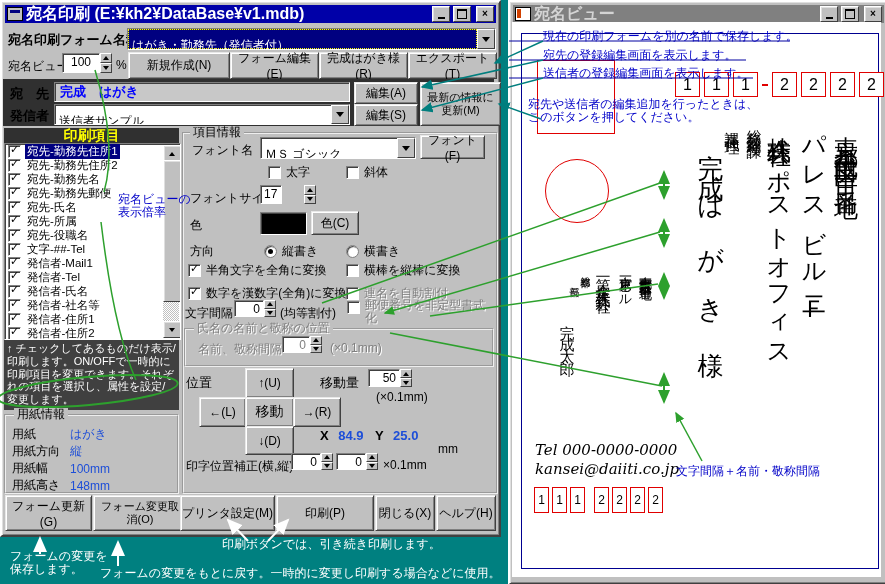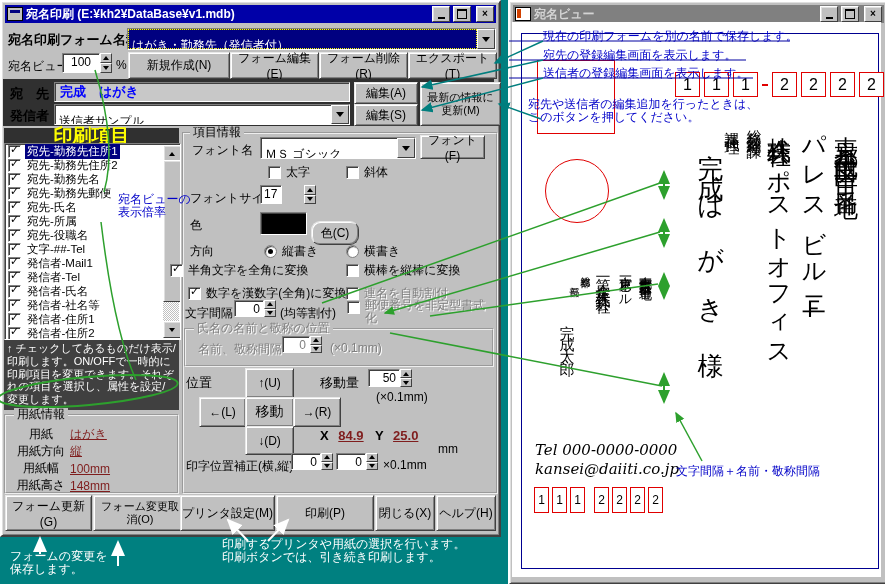--- a/index.html
+++ b/index.html
@@ -3,21 +3,21 @@
 <meta charset="utf-8">
 <style>
   html,body{margin:0;padding:0;}
   body{font-family:"Liberation Sans","DejaVu Sans",sans-serif;font-size:12px;color:#000;}
   .desktop{position:relative;width:885px;height:584px;background:#008080;overflow:hidden;}
   .abs{position:absolute;}
   .win{position:absolute;background:#c0c0c0;border:2px solid;border-color:#ffffff #404040 #404040 #ffffff;box-shadow:inset 1px 1px 0 #dfdfdf, inset -1px -1px 0 #808080;}
   .titlebar{position:absolute;left:3px;top:3px;right:3px;height:18px;display:flex;align-items:center;padding:0 2px;gap:3px;}
   .titlebar.active{background:#0000a8;color:#fff;}
   .titlebar.inactive{background:#808080;color:#d4d4d4;}
-  .title-text{font-weight:bold;font-size:12px;flex:1;white-space:nowrap;overflow:hidden;}
+  .title-text{font-weight:bold;font-size:16px;flex:1;white-space:nowrap;overflow:hidden;}
   .tbtn{width:16px;height:14px;background:#c0c0c0;border:1px solid;border-color:#fff #404040 #404040 #fff;box-shadow:inset 1px 1px 0 #dfdfdf;display:flex;align-items:center;justify-content:center;color:#000;font-weight:bold;font-size:10px;line-height:10px;}
   .glyph-min{width:7px;height:2px;background:#000;margin-top:7px;}
   .glyph-max{width:8px;height:7px;border:1px solid #000;border-top-width:2px;}
   .btn{background:#c0c0c0;border:1px solid;border-color:#e8e8e8 #404040 #404040 #e8e8e8;box-shadow:inset 1px 1px 0 #fff, inset -1px -1px 0 #808080;display:flex;align-items:center;justify-content:center;text-align:center;font-size:12px;color:#000;cursor:default;}
   .sunken{background:#fff;border:1px solid;border-color:#808080 #fff #fff #808080;box-shadow:inset 1px 1px 0 #404040;}
   .combo{display:flex;align-items:stretch;background:#fff;border:1px solid;border-color:#808080 #fff #fff #808080;box-shadow:inset 1px 1px 0 #404040;}
   .combo .cval{flex:1;padding:8px 4px;white-space:nowrap;overflow:hidden;}
   .combo.focus{background:#000080;}
   .combo.focus .cval{color:#fff;outline:1px dotted #ffff00;outline-offset:-1px;}
   .ddbtn{width:16px;background:#c0c0c0;border:1px solid;border-color:#fff #404040 #404040 #fff;display:flex;align-items:center;justify-content:center;}
@@ -32,30 +32,30 @@
   .grp{border:2px groove #eeeeee;}
   .grp-title{position:absolute;background:#c0c0c0;padding:0 3px;font-size:12px;line-height:12px;}
   .cbrow{display:flex;align-items:center;gap:5px;white-space:nowrap;}
   .cb{width:11px;height:11px;background:#fff;border:1px solid;border-color:#808080 #fff #fff #808080;box-shadow:inset 1px 1px 0 #404040;position:relative;flex:none;}
   .cb.on::after{content:"✓";position:absolute;left:1px;top:-3px;font-size:11px;font-weight:bold;color:#000;}
   .radio{width:11px;height:11px;border-radius:50%;background:#fff;border:1px solid #808080;box-shadow:inset 1px 1px 1px #404040;position:relative;flex:none;}
   .radio.on::after{content:"";position:absolute;left:3px;top:3px;width:5px;height:5px;border-radius:50%;background:#000;}
   .dis{color:#808080;text-shadow:1px 1px 0 #fff;}
   .darkstrip{background:#303030;}
   .lbl-w{color:#000000;font-weight:bold;font-size:13px;}
-  .items-hdr{background:#303030;color:#ffff00;font-weight:bold;font-size:19px;text-align:center;line-height:15px;}
+  .items-hdr{background:#303030;color:#ffff00;font-weight:bold;font-size:14px;text-align:center;line-height:15px;}
   .listbox{background:#fff;border:1px solid;border-color:#808080 #fff #fff #808080;box-shadow:inset 1px 1px 0 #404040;overflow:hidden;}
   .lrow{display:flex;align-items:center;height:14px;gap:4px;padding-left:3px;}
   .lrow .ltxt{font-size:11.5px;white-space:nowrap;padding:0 2px;}
   .list .lrow:first-child .ltxt{background:#000080;color:#fff;}
   .vscroll{position:absolute;top:1px;right:1px;bottom:1px;width:16px;background:repeating-conic-gradient(#fff 0% 25%, #c0c0c0 0% 50%);background-size:2px 2px;}
   .sb-btn{position:absolute;left:0;width:16px;height:15px;background:#c0c0c0;border:1px solid;border-color:#fff #404040 #404040 #fff;box-shadow:inset 1px 1px 0 #dfdfdf;display:flex;align-items:center;justify-content:center;}
   .sb-thumb{position:absolute;left:0;top:15px;width:16px;height:140px;background:#c0c0c0;border:1px solid;border-color:#fff #404040 #404040 #fff;box-shadow:inset 1px 1px 0 #dfdfdf;}
   .notebox{background:#404040;color:#fff;font-size:11px;line-height:12.8px;padding:2px 3px;}
-  .bluev{color:#7f1d1d;text-decoration:underline;}
+  .bluev{color:#1d4ed8;}
   .annot-b{position:absolute;color:#0000c8;font-size:12px;white-space:nowrap;z-index:40;}
   .annot-w{position:absolute;color:#ffffff;font-size:12px;white-space:nowrap;z-index:40;}
   .vtext{writing-mode:vertical-rl;text-orientation:upright;white-space:nowrap;line-height:1;}
   .pbox{background:#fff;border:1px solid #e00000;display:flex;align-items:center;justify-content:center;color:#000;}
   .pdash{width:6px;height:2px;background:#e00000;align-self:center;}
   .overlay{position:absolute;left:0;top:0;z-index:50;pointer-events:none;}
   .appicon{width:14px;height:12px;background:#c0c0c0;border:1px solid #000;position:relative;flex:none;}
   .appicon::after{content:"";position:absolute;left:2px;top:2px;right:2px;height:3px;background:#000080;}
   .previcon{width:14px;height:12px;background:#fff;border:1px solid #000;position:relative;flex:none;}
   .previcon::after{content:"";position:absolute;left:1px;top:1px;width:4px;height:9px;background:#d04000;}
@@ -95,21 +95,21 @@
             <i class="tri-up sm"></i>
           </span>
           <span class="sb">
             <i class="tri-down sm"></i>
           </span>
         </span>
     </span>
     <span class="abs" style="left:114px;top:56px;">%</span>
     <div class="btn abs" style="left:126px;top:50px;width:100px;height:25px;">新規作成(N)</div>
     <div class="btn abs" style="left:228px;top:50px;width:87px;height:25px;">フォーム編集(E)</div>
-    <div class="btn abs" style="left:317px;top:50px;width:87px;height:25px;">フォーム削除(R)</div>
+    <div class="btn abs" style="left:317px;top:50px;width:87px;height:25px;">完成はがき様(R)</div>
     <div class="btn abs" style="left:406px;top:50px;width:87px;height:25px;">エクスポート(T)</div>
 
     <div class="darkstrip abs" style="left:1px;top:77px;width:491px;height:47px;"></div>
     <span class="abs lbl-w" style="left:8px;top:83px;">宛　先</span>
     <div class="abs sunken" style="left:52px;top:80px;width:294px;height:18px;background:#c8c8c8;">
       <span style="color:#0000ff;font-weight:bold;font-size:13px;padding-left:5px;display:block;line-height:17px;">完成　はがき</span>
     </div>
     <span class="abs lbl-w" style="left:8px;top:105px;">発信者</span>
     <div class="combo abs" style="left:52px;top:102px;width:294px;height:19px;">
       <span class="cval">送信者サンプル</span>
@@ -188,21 +188,21 @@
         <div class="sb-thumb"></div>
         <div class="sb-btn" style="bottom:0;">
             <i class="tri-down sm"></i>
           </div>
       </div>
     </div>
     <div class="notebox abs" style="left:2px;top:338px;width:169px;height:66px;">↑ チェックしてあるものだけ表示/印刷します。ON/OFFで一時的に印刷項目を変更できます。それぞれの項目を選択し、属性を設定/変更します。</div>
 
     <div class="grp abs" style="left:2px;top:412px;width:171px;height:76px;"></div>
     <span class="grp-title" style="left:12px;top:406px;">用紙情報</span>
-    <div class="abs" style="left:10px;top:424px;width:160px;text-align:center;">
+    <div class="abs" style="left:10px;top:424px;width:160px;">
         <div style="display:flex;height:17px;align-items:center;">
         <span style="width:58px;">用紙</span>
         <span class="bluev">はがき</span>
       </div>
         <div style="display:flex;height:17px;align-items:center;">
         <span style="width:58px;">用紙方向</span>
         <span class="bluev">縦</span>
       </div>
         <div style="display:flex;height:17px;align-items:center;">
         <span style="width:58px;">用紙幅</span>
@@ -243,33 +243,33 @@
             <i class="tri-up sm"></i>
           </span>
           <span class="sb">
             <i class="tri-down sm"></i>
           </span>
         </span>
     </span>
 
     <span class="abs" style="left:188px;top:215px;">色</span>
     <div class="abs swatch" style="left:258px;top:210px;width:45px;height:21px;"></div>
-    <div class="btn abs" style="left:309px;top:219px;width:46px;height:22px;border-radius:9px;">色(C)</div>
+    <div class="btn abs" style="left:309px;top:209px;width:46px;height:22px;">色(C)</div>
 
     <span class="abs" style="left:188px;top:241px;">方向</span>
     <span class="abs cbrow" style="left:262px;top:241px;">
         <span class="radio on"></span>
         <span>縦書き</span>
       </span>
     <span class="abs cbrow" style="left:344px;top:241px;">
         <span class="radio"></span>
         <span>横書き</span>
       </span>
 
-    <span class="abs cbrow" style="left:168px;top:260px;">
+    <span class="abs cbrow" style="left:186px;top:260px;">
         <span class="cb on"></span>
         <span>半角文字を全角に変換</span>
       </span>
     <span class="abs cbrow" style="left:344px;top:260px;">
         <span class="cb"></span>
         <span>横棒を縦棒に変換</span>
       </span>
 
     <span class="abs cbrow" style="left:186px;top:283px;">
         <span class="cb on"></span>
@@ -482,22 +482,22 @@
   <div class="annot-b" style="left:543px;top:65px;">送信者の登録編集画面を表示します。</div>
   <div class="annot-b" style="left:528px;top:98px;line-height:13px;">
     <div>宛先や送信者の編集追加を行ったときは、</div>
     <div>このボタンを押してください。</div>
   </div>
   <div class="annot-b" style="left:676px;top:463px;">文字間隔＋名前・敬称間隔</div>
   <div class="annot-w" style="left:10px;top:550px;line-height:13px;">
     <div>フォームの変更を</div>
     <div>保存します。</div>
   </div>
+  <div class="annot-w" style="left:100px;top:565px;">フォームの変更をもとに戻す。一時的に変更し印刷する場合などに使用。</div>
   <div class="annot-w" style="left:222px;top:538px;line-height:13px;">
-    <div>印刷するプリンタや用紙の選択を行います。</div>
     <div>印刷ボタンでは、引き続き印刷します。</div>
   </div>
 
   <svg class="overlay" width="885" height="584" viewBox="0 0 885 584">
     <defs>
       <marker id="ag" markerWidth="8" markerHeight="8" refX="6" refY="3" orient="auto">
           <path d="M0,0 L7,3 L0,6 Z" fill="#2da02d"></path>
         </marker>
       <marker id="ag2" markerWidth="8" markerHeight="8" refX="1" refY="3" orient="auto">
           <path d="M7,0 L0,3 L7,6 Z" fill="#2da02d"></path>

